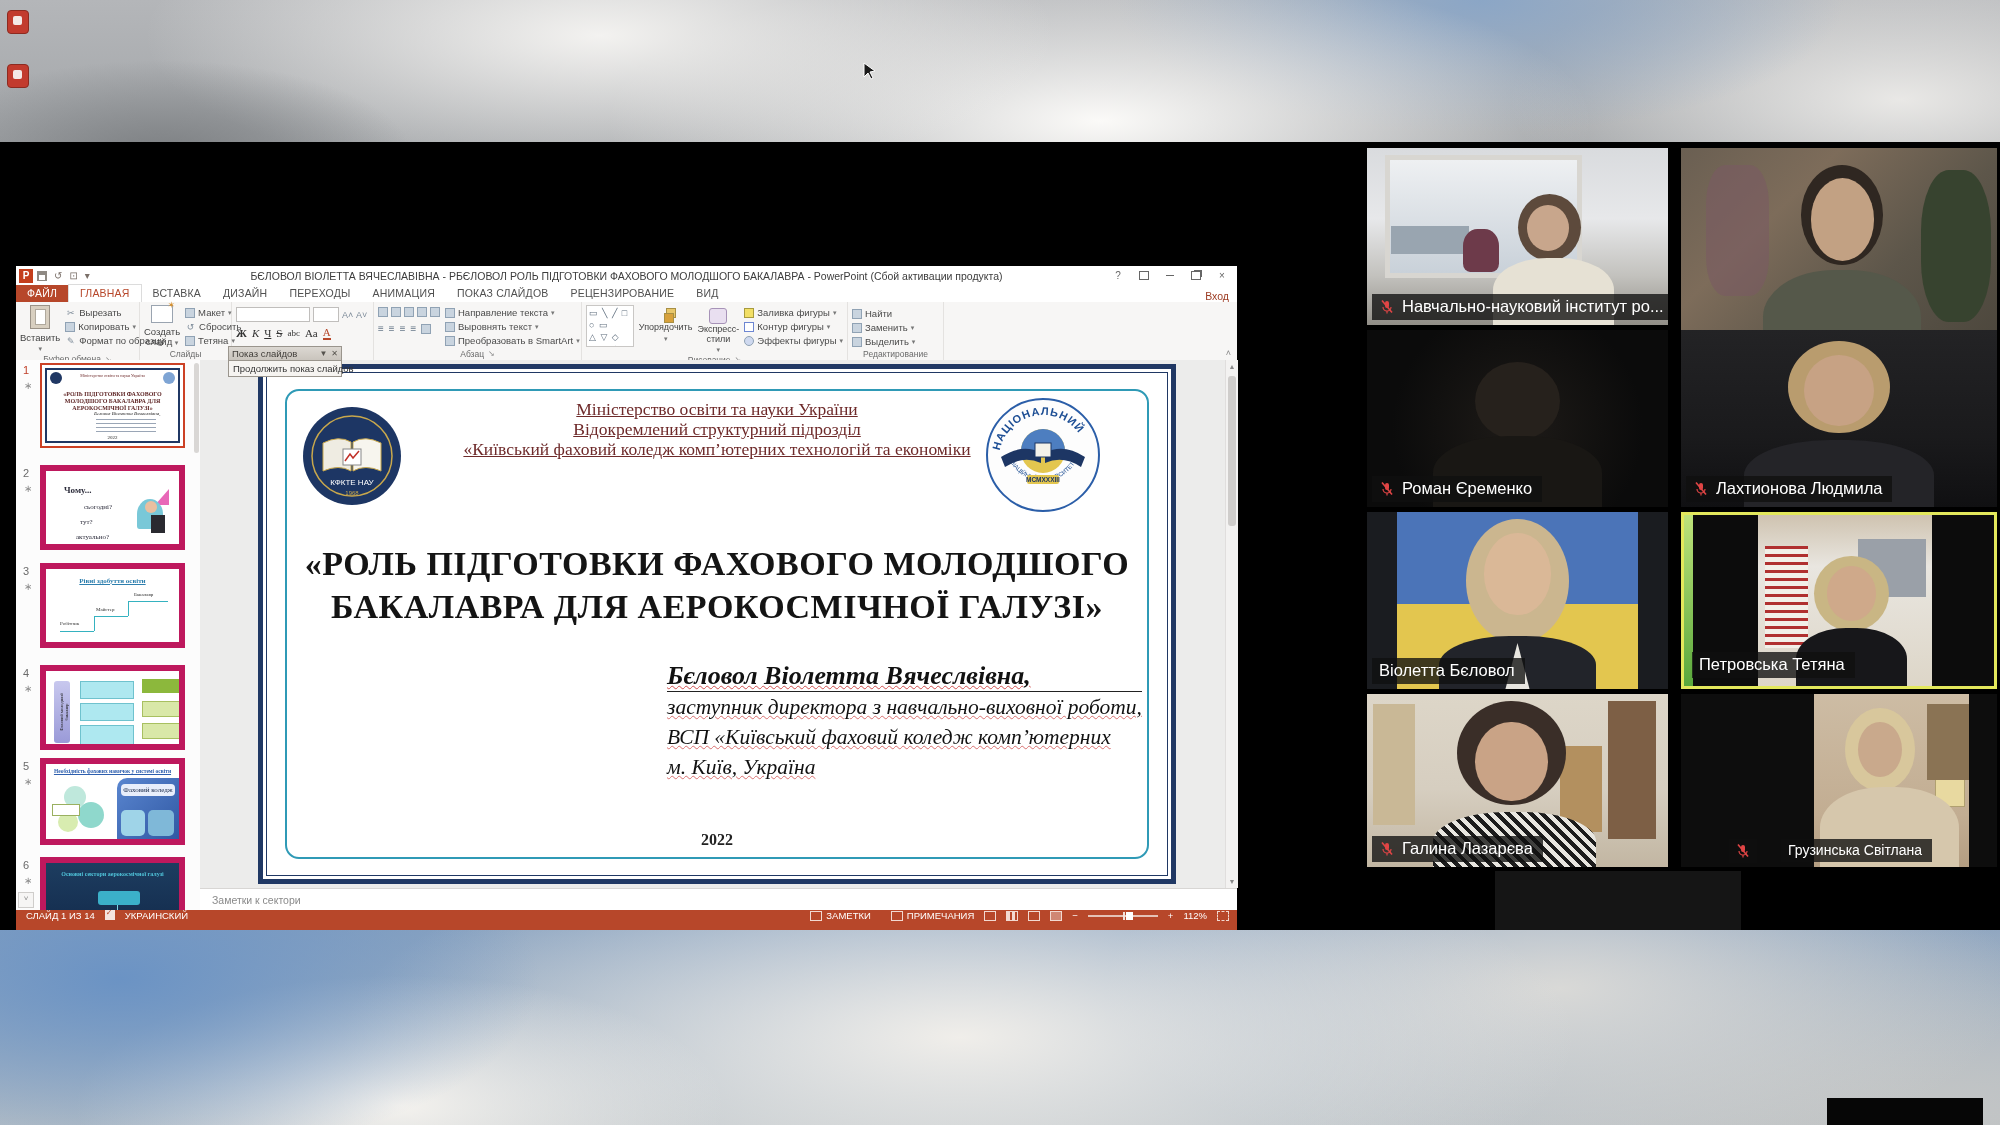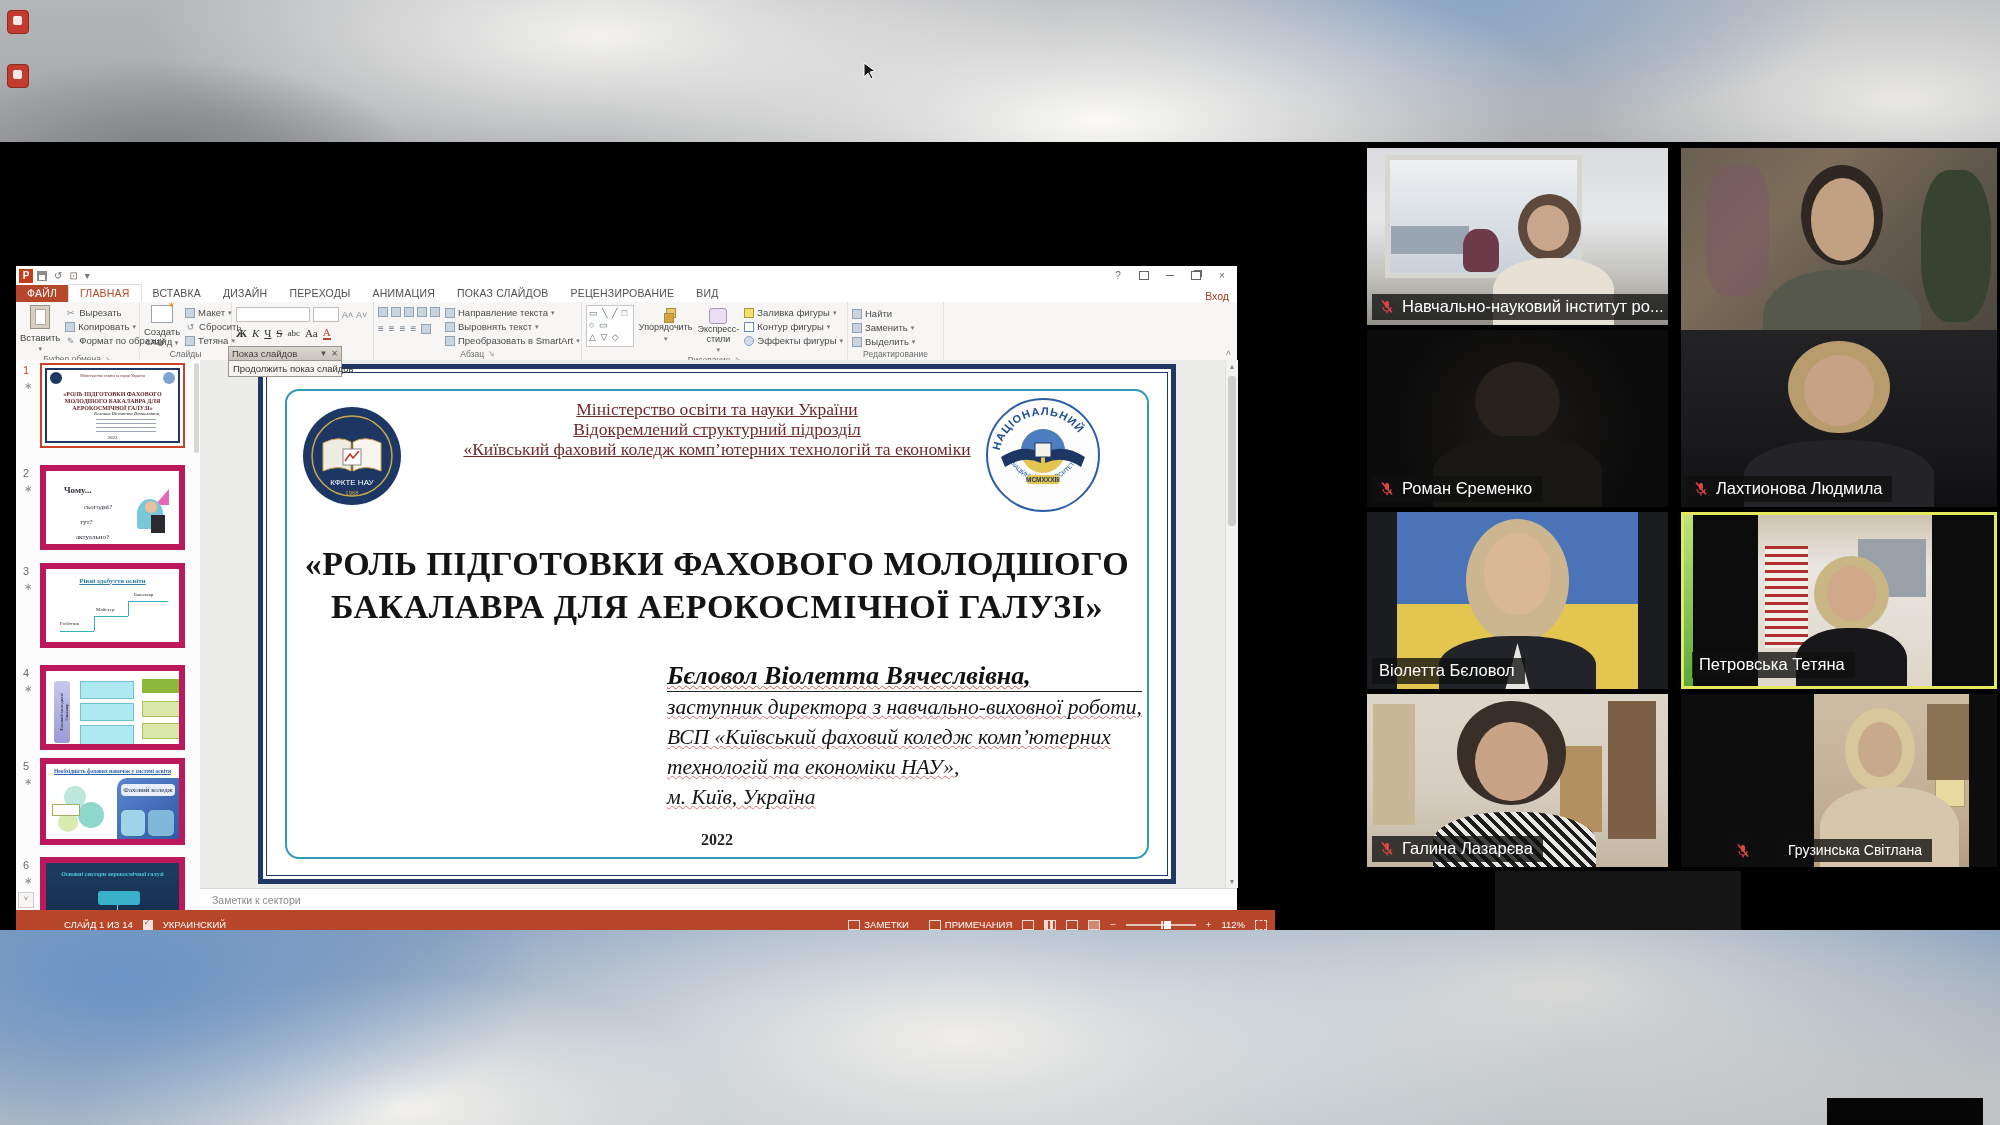--- a/index.html
+++ b/index.html
@@ -97,21 +97,21 @@
   .stitle{position:absolute;left:0;width:100%;text-align:center;font-family:"Liberation Serif",serif;font-weight:bold;font-size:34px;color:#141414;letter-spacing:.5px;}
   .auth{position:absolute;left:404px;font-family:"Liberation Serif",serif;color:#111;}
   .auth .nm{font-size:26px;font-weight:bold;font-style:italic;border-bottom:1.5px solid #222;}
   .auth .nm span{text-decoration:underline wavy #d05050 1px;}
   .auth .rl{font-size:21.5px;font-style:italic;line-height:30px;text-decoration:underline wavy #d87070 1px;}
   .year{position:absolute;left:0;width:100%;text-align:center;font-family:"Liberation Serif",serif;font-weight:bold;font-size:16px;color:#222;}
   
   .notesbar{position:absolute;left:184px;top:622px;width:1037px;height:22px;background:#fff;border-top:1px solid #d8d6d4;}
   .notesbar span{position:absolute;left:12px;top:5px;font-size:10.5px;color:#8a8a8a;}
   .noteswidget{position:absolute;left:2px;top:626px;width:14px;height:14px;border:1px solid #cfcdcb;color:#8a8a8a;font-size:8px;text-align:center;line-height:12px;background:#f6f5f4;}
-  .statusbar{position:absolute;left:0;top:644px;width:100%;height:20px;background:#b7472a;color:#fff;font-size:9.5px;display:flex;align-items:flex-end;padding-left:38px;}
+  .statusbar{position:absolute;left:0;top:644px;width:100%;height:20px;background:#b7472a;color:#fff;font-size:9.5px;display:flex;align-items:flex-start;}
   .sb-item{margin-left:10px;display:flex;align-items:center;gap:4px;white-space:nowrap;}
   .sb-right{margin-left:auto;display:flex;align-items:center;gap:10px;padding-right:8px;}
   .spellico{width:10px;height:10px;background:#fff;opacity:.85;position:relative;}
   .spellico:after{content:"✓";position:absolute;left:1px;top:-2px;color:#b7472a;font-size:8px;}
   .vico{width:12px;height:10px;border:1px solid #f2d9d1;box-sizing:border-box;}
   .vico.cur{background:rgba(255,255,255,.35);}
   .zoomtrack{width:70px;height:2px;background:#e5c2b6;position:relative;}
   .zoomtrack i{position:absolute;left:50%;top:-3px;width:2px;height:8px;background:#f2e2dc;}
   .zoomtrack b{position:absolute;left:55%;top:-3px;width:7px;height:8px;background:#fff;}
   
@@ -142,20 +142,21 @@
 <div class="abs pp">
 
   <div class="titlebar">
     <div class="appico">P</div>
     <div class="qat">
       <span class="saveico"></span>
       <span>↺</span>
       <span>⊡</span>
       <span>▾</span>
     </div>
+    <div class="tb-title">БЄЛОВОЛ ВІОЛЕТТА ВЯЧЕСЛАВІВНА - РБЄЛОВОЛ РОЛЬ ПІДГОТОВКИ ФАХОВОГО МОЛОДШОГО БАКАЛАВРА - PowerPoint (Сбой активации продукта)</div>
     <div class="winbtns">
       <div class="wb">
           <span>?</span>
         </div>
       <div class="wb">
           <span class="restore" style="box-shadow:none;"></span>
         </div>
       <div class="wb">
           <span class="minbar"></span>
         </div>
@@ -497,21 +498,20 @@
         <text x="60" y="89" text-anchor="middle" font-size="6.5" fill="#1d3664" font-weight="bold" font-family="Liberation Sans,sans-serif">МСМХХХІІІ</text>
       </svg>
 
       <div class="stitle" style="top:176px">«РОЛЬ ПІДГОТОВКИ ФАХОВОГО МОЛОДШОГО</div>
       <div class="stitle" style="top:219px">БАКАЛАВРА ДЛЯ АЕРОКОСМІЧНОЇ ГАЛУЗІ»</div>
 
       <div class="auth" style="top:292px">
         <div class="nm"><span>Бєловол Віолетта Вячеслвівна,</span></div>
         <div class="rl">заступник директора з навчально-виховної роботи,</div>
         <div class="rl">ВСП «Київський фаховий коледж комп’ютерних</div>
-        <div class="rl">технологій та економіки НАУ»,</div>
         <div class="rl">м. Київ, Україна</div>
       </div>
 
       <div class="year" style="top:462px">2022</div>
     </div>
   </div>
 
   <div class="vscroll">
     <div style="padding-top:3px">▲</div>
     <div class="vthumb"></div>

